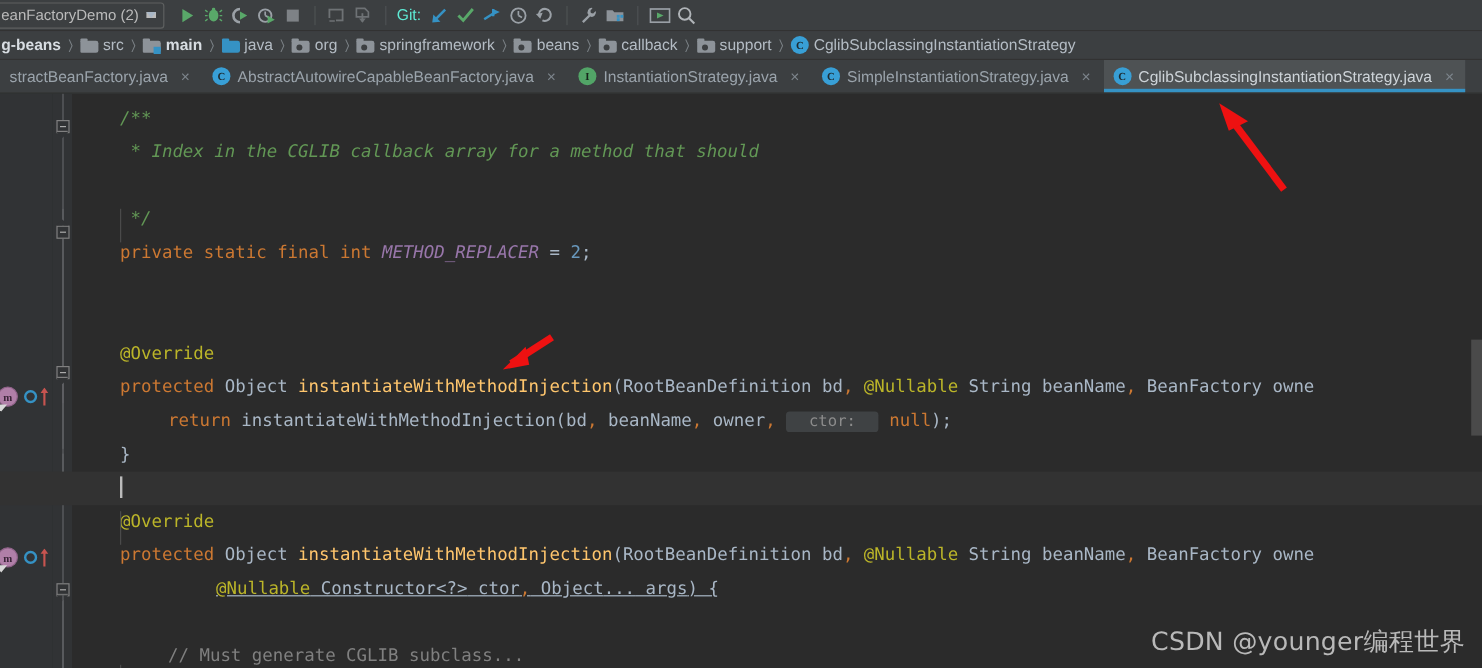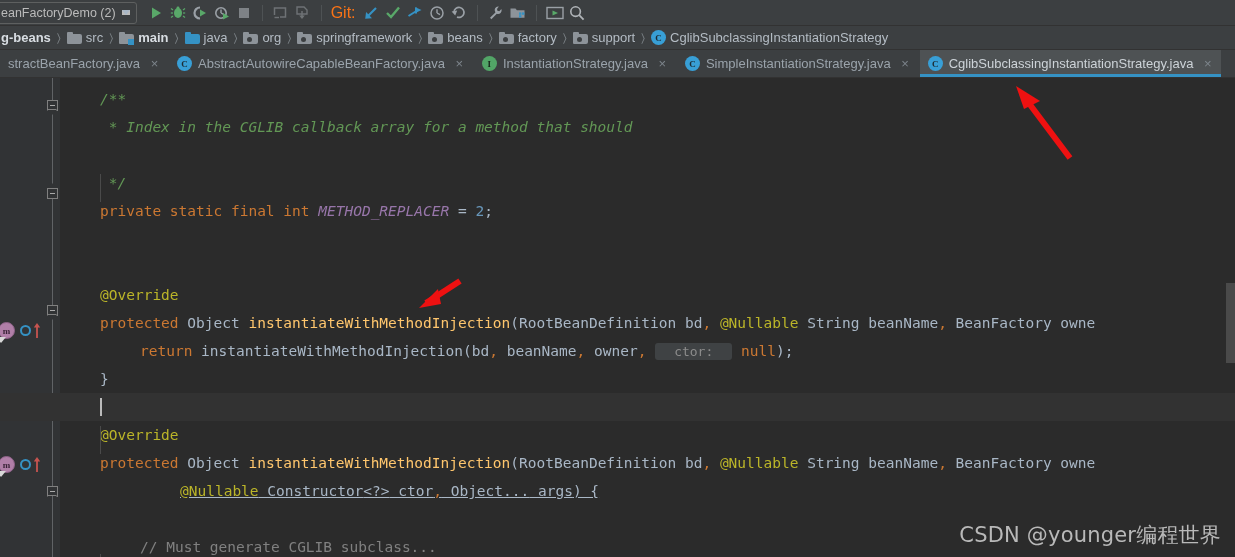--- a/index.html
+++ b/index.html
@@ -20,21 +20,21 @@
     border:1px solid #5e6060;border-radius:3px;background:#3c3f41;
     padding:0 6px 0 4px;margin-left:-4px;color:#bbbbbb;font-size:12.5px;
     max-width:144px;overflow:hidden;white-space:nowrap;
   }
   .runcfg .caret{
     width:0;height:0;border-left:4px solid transparent;border-right:4px solid transparent;
     border-top:5px solid #a9b7c6;flex:none;
   }
   .tb-sep{width:1px;height:16px;background:#4e5254;margin:0 7px;flex:none;}
   .tbicon{width:22px;height:22px;display:flex;align-items:center;justify-content:center;flex:none;}
-  .gitlabel{color:#f97316;font-size:16px;margin:0 4px 0 2px;}
+  .gitlabel{color:#5eead4;font-size:13px;margin:0 4px 0 2px;}
 
   
   #crumbs{
     position:absolute;left:0;top:26px;width:1235px;height:24px;
     background:#3c3f41;display:flex;align-items:center;
     color:#a5adb5;font-size:13px;overflow:hidden;white-space:nowrap;
     border-bottom:1px solid #323232;box-sizing:border-box;
   }
   .crumb{display:flex;align-items:center;gap:4px;padding:0 1px;height:22px;}
   .crumb .lbl{font-size:13px;color:#b4bcc4;}
@@ -357,21 +357,21 @@
       <span class="ficon pkg">
         <i></i>
       </span>
       <span class="lbl">beans</span>
     </div>
     <span class="crumb-sep">〉</span>
     <div class="crumb">
       <span class="ficon pkg">
         <i></i>
       </span>
-      <span class="lbl">factory</span>
+      <span class="lbl">callback</span>
     </div>
     <span class="crumb-sep">〉</span>
     <div class="crumb">
       <span class="ficon pkg">
         <i></i>
       </span>
       <span class="lbl">support</span>
     </div>
     <span class="crumb-sep">〉</span>
     <div class="crumb">

